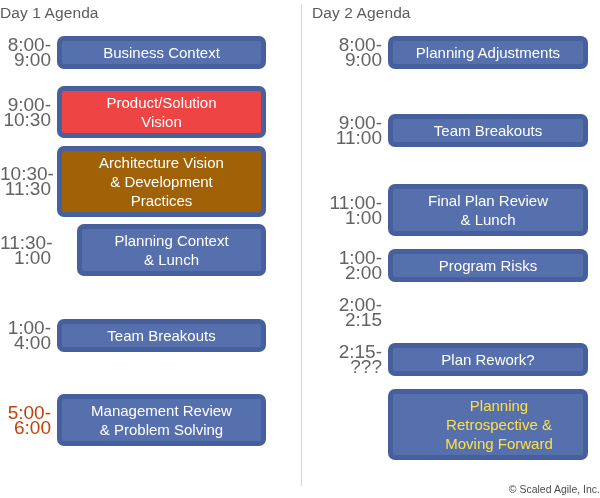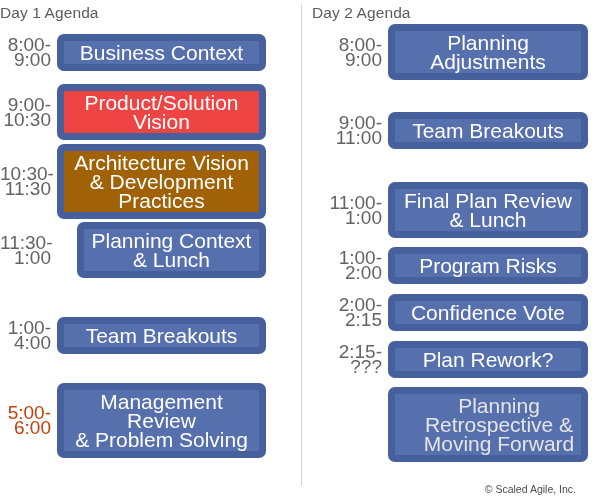--- a/index.html
+++ b/index.html
@@ -74,39 +74,39 @@
     white-space: pre-line;
     padding-right: 6px;
     box-sizing: border-box;
   }
   .column.day1 .time-label { width: 57px; }
   .column.day2 .time-label { width: 76px; }
 
   .session-box {
     flex: 1 1 auto;
     background: #5670ad;
-    border: 7px solid #701a75;
+    border: 5px solid #701a75;
     border-radius: 7px;
     color: #ffffff;
-    font-size: 21px;
+    font-size: 15px;
     line-height: 19px;
     display: flex;
     align-items: center;
     justify-content: center;
     text-align: center;
     box-sizing: border-box;
     padding: 2px 6px;
     white-space: pre-line;
   }
   .column.day1 .session-box { margin-right: 22px; }
   .column.day2 .session-box { margin-right: 12px; }
 
   .footer {
     position: absolute;
-    right: 24px;
+    right: 0;
     bottom: 2px;
     color: #4c4c4c;
     font-size: 10.5px;
     line-height: 13px;
     white-space: nowrap;
   }
 </style>
 </head>
 <body>
 
@@ -188,32 +188,31 @@
 
       <div class="agenda-row" style="height: 40px; margin-bottom: 7px;">
         <div class="time-label" style="color: rgb(99, 99, 99);">1:00-
 2:00</div>
         <div class="session-box" style="background: rgb(86, 112, 173); border-color: rgb(70, 96, 157); color: rgb(255, 255, 255);">Program Risks</div>
       </div>
 
       <div class="agenda-row" style="height: 40px; margin-bottom: 7px;">
         <div class="time-label" style="color: rgb(99, 99, 99);">2:00-
 2:15</div>
-        <div class="session-box" style="background: rgb(86, 112, 173); border-color: rgb(70, 96, 157); color: rgb(255, 255, 255);">Confidence Vote</div>
       </div>
 
       <div class="agenda-row" style="height: 40px; margin-bottom: 7px;">
         <div class="time-label" style="color: rgb(99, 99, 99);">2:15-
 ???</div>
         <div class="session-box" style="background: rgb(86, 112, 173); border-color: rgb(70, 96, 157); color: rgb(255, 255, 255);">Plan Rework?</div>
       </div>
 
       <div class="agenda-row" style="height: 76px; margin-bottom: 0px;">
         <div class="time-label" style="color: rgb(99, 99, 99);"></div>
-        <div class="session-box" style="background: rgb(86, 112, 173); border-color: rgb(70, 96, 157); color: #e5e5e5; padding-left: 28px;">Planning
+        <div class="session-box" style="background: rgb(86, 112, 173); border-color: rgb(70, 96, 157); color: #fde047; padding-left: 28px;">Planning
 Retrospective &amp;
 Moving Forward</div>
       </div>
 
     </div>
   </div>
 
   <div class="footer">© Scaled Agile, Inc.</div>
 
 </div>

